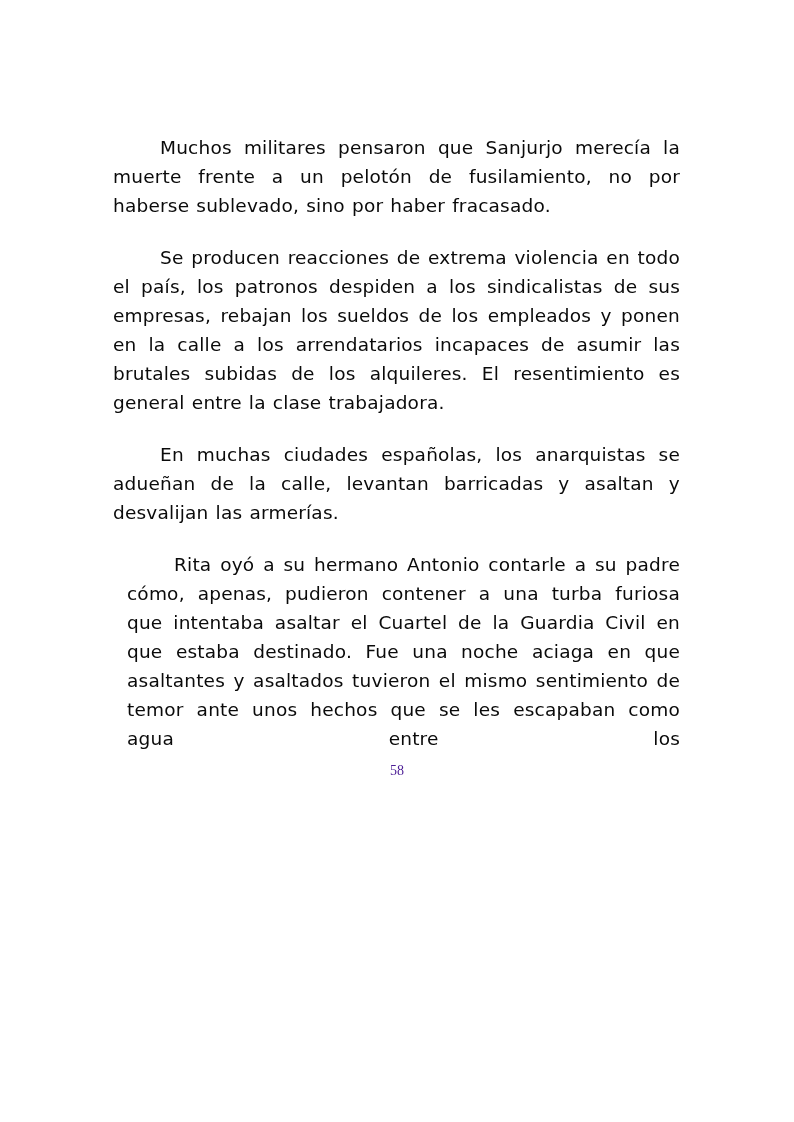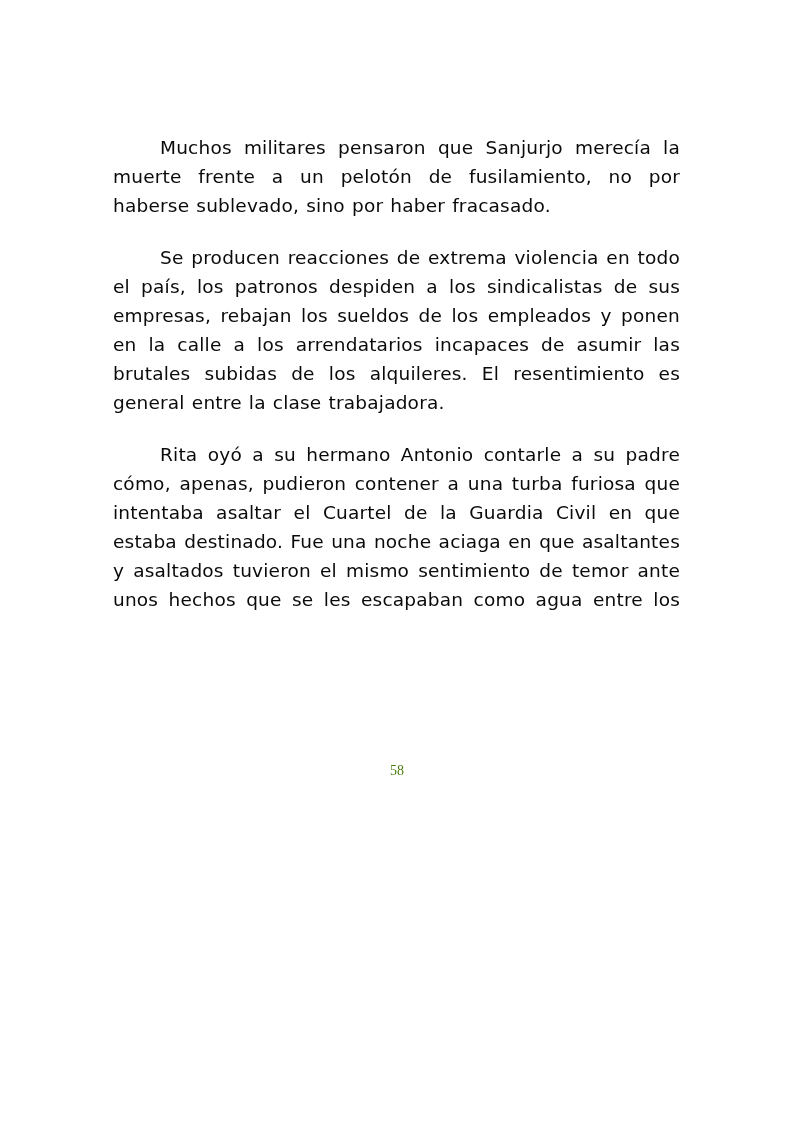--- a/index.html
+++ b/index.html
@@ -28,35 +28,37 @@
     font-size: 18.5px;
     line-height: 29px;
     text-align: justify;
     text-indent: 47px;
     letter-spacing: 0.2px;
     word-spacing: 1px;
   }
   
   .text-block p.continued {
     text-align-last: justify;
+    margin-left: 14px;
   }
   .page-number {
     position: absolute;
     left: 0;
     bottom: 36px;
     width: 100%;
     text-align: center;
     font-family: "Liberation Serif", "DejaVu Serif", serif;
     font-size: 14px;
-    color: #4d7c0f;
+    color: #4c1d95;
   }
 </style>
 </head>
 <body>
 
 <div class="page">
   <div class="text-block">
     <p>Muchos militares pensaron que Sanjurjo merecía la muerte frente a un pelotón de fusilamiento, no por haberse sublevado, sino por haber fracasado.</p>
     <p>Se producen reacciones de extrema violencia en todo el país, los patronos despiden a los sindicalistas de sus empresas, rebajan los sueldos de los empleados y ponen en la calle a los arrendatarios incapaces de asumir las brutales subidas de los alquileres. El resentimiento es general entre la clase trabajadora.</p>
+    <p>En muchas ciudades españolas, los anarquistas se adueñan de la calle, levantan barricadas y asaltan y desvalijan las armerías.</p>
     <p class="continued">Rita oyó a su hermano Antonio contarle a su padre cómo, apenas, pudieron contener a una turba furiosa que intentaba asaltar el Cuartel de la Guardia Civil en que estaba destinado. Fue una noche aciaga en que asaltantes y asaltados tuvieron el mismo sentimiento de temor ante unos hechos que se les escapaban como agua entre los</p>
   </div>
   <div class="page-number">58</div>
 </div>
 
 </body></html>

